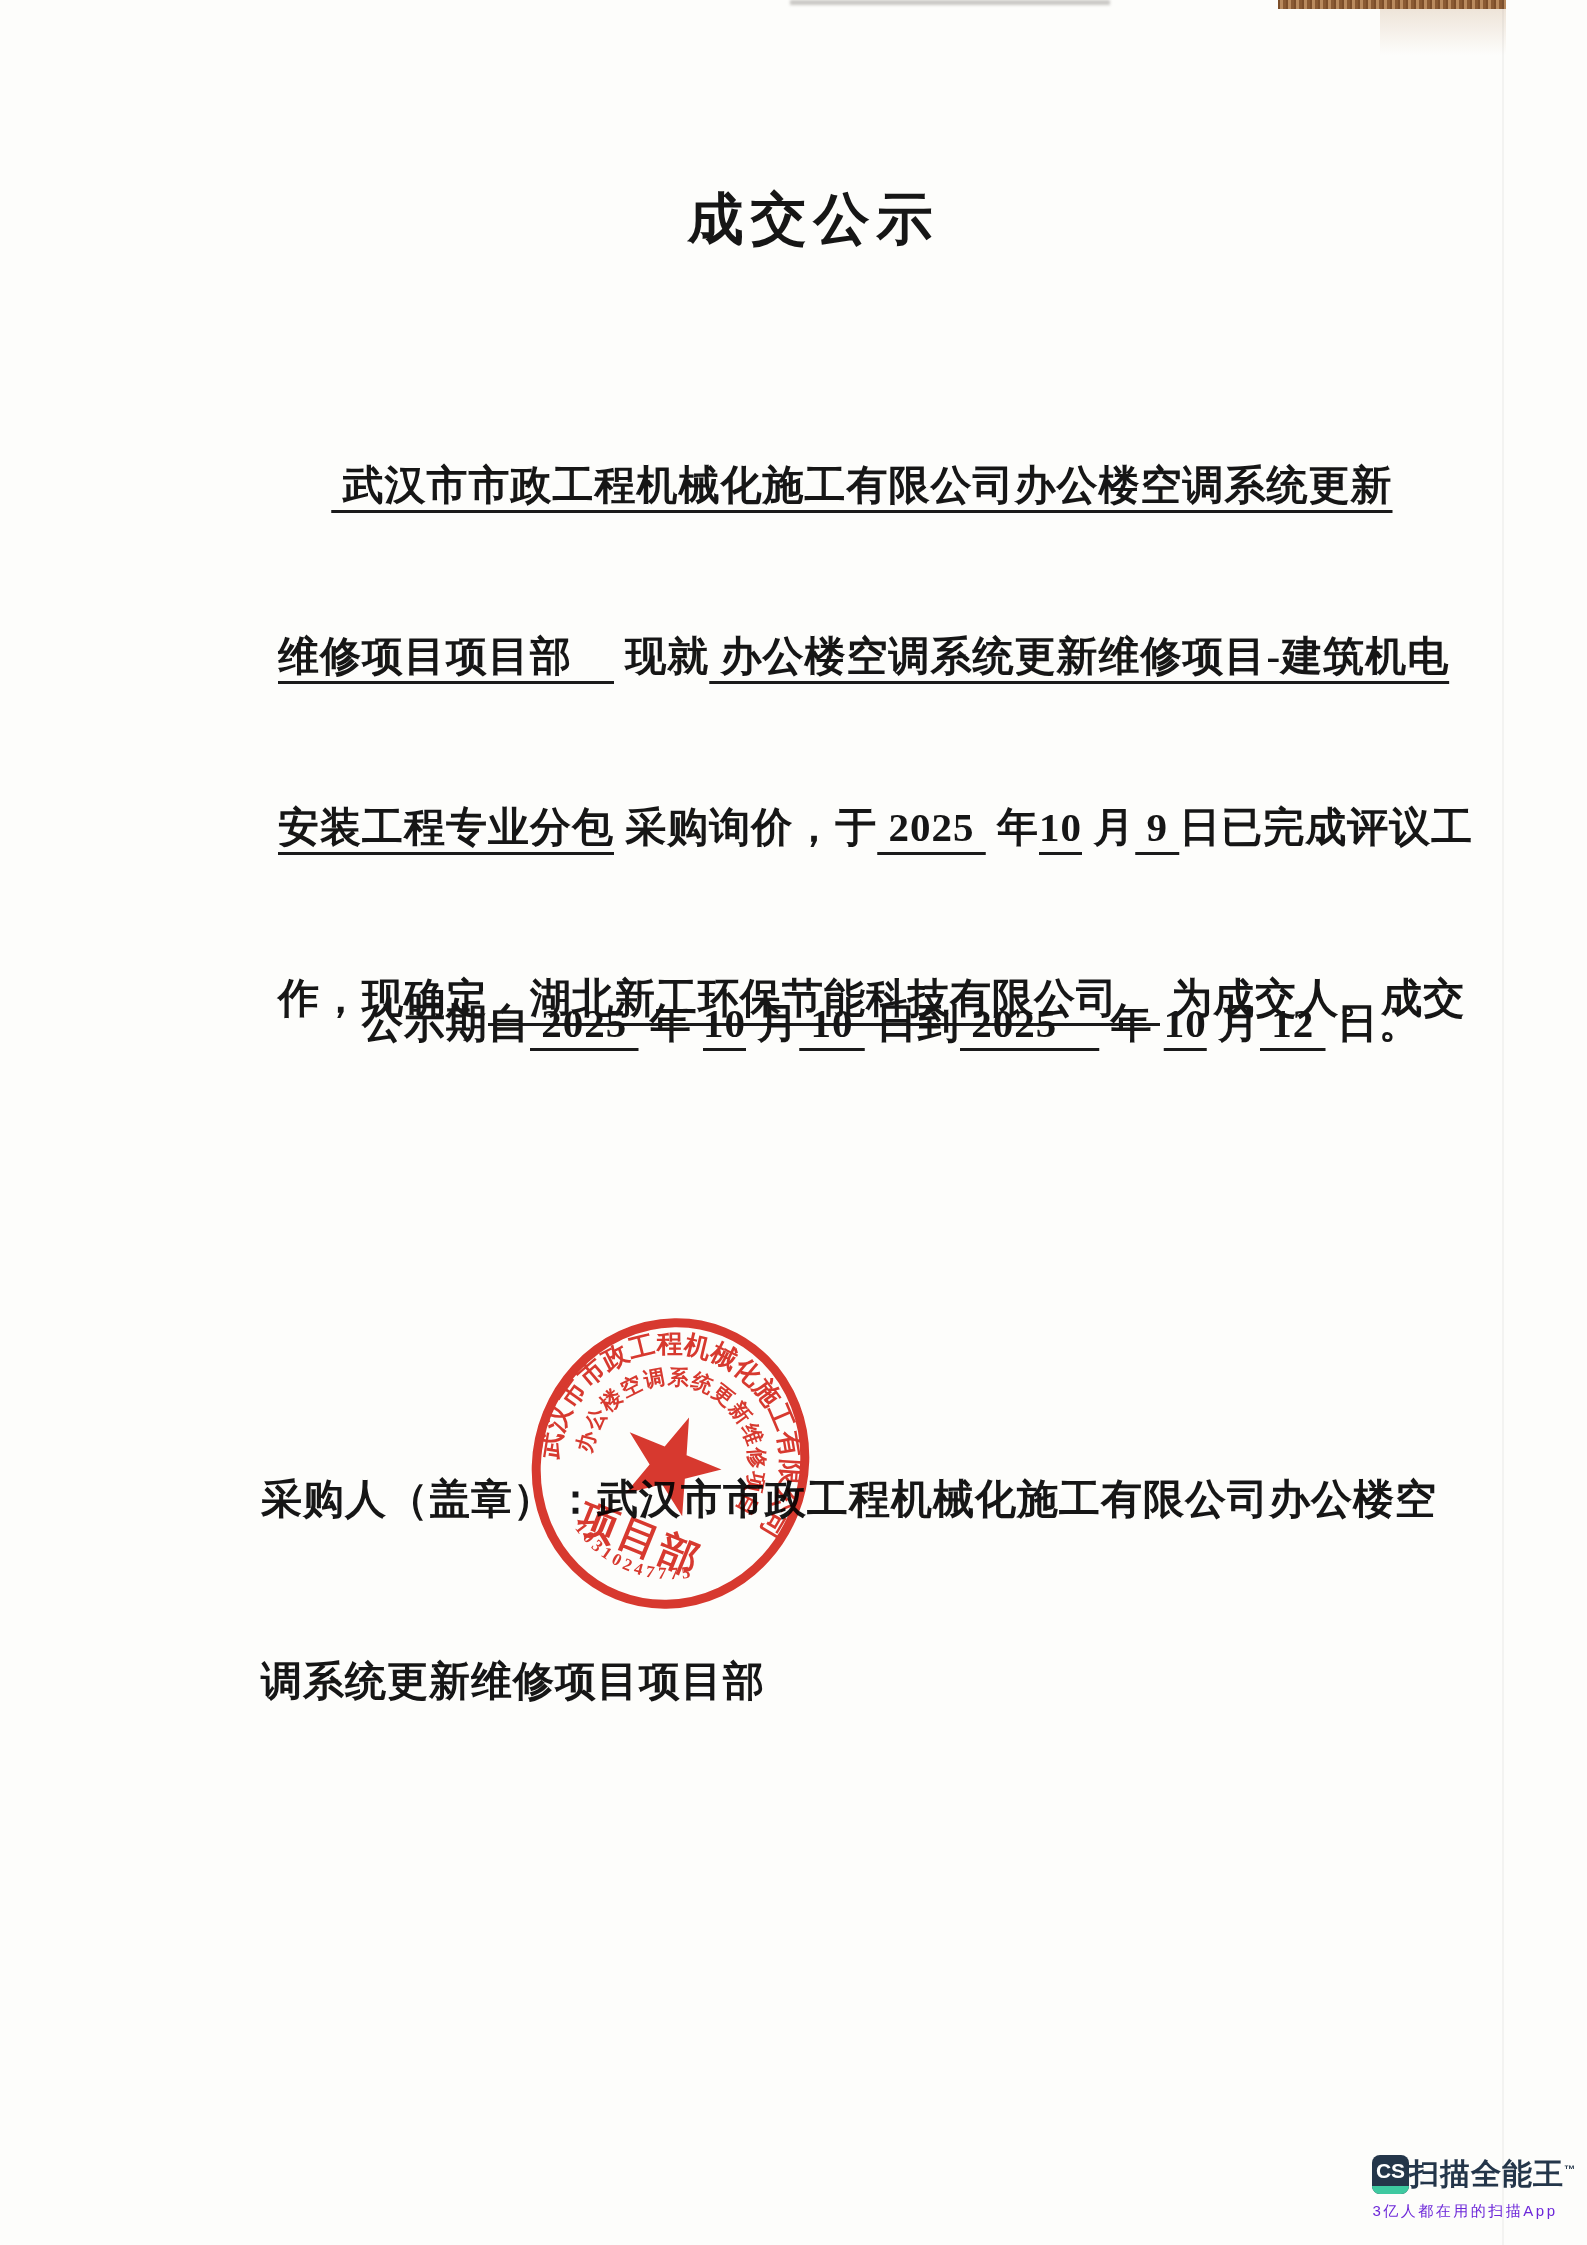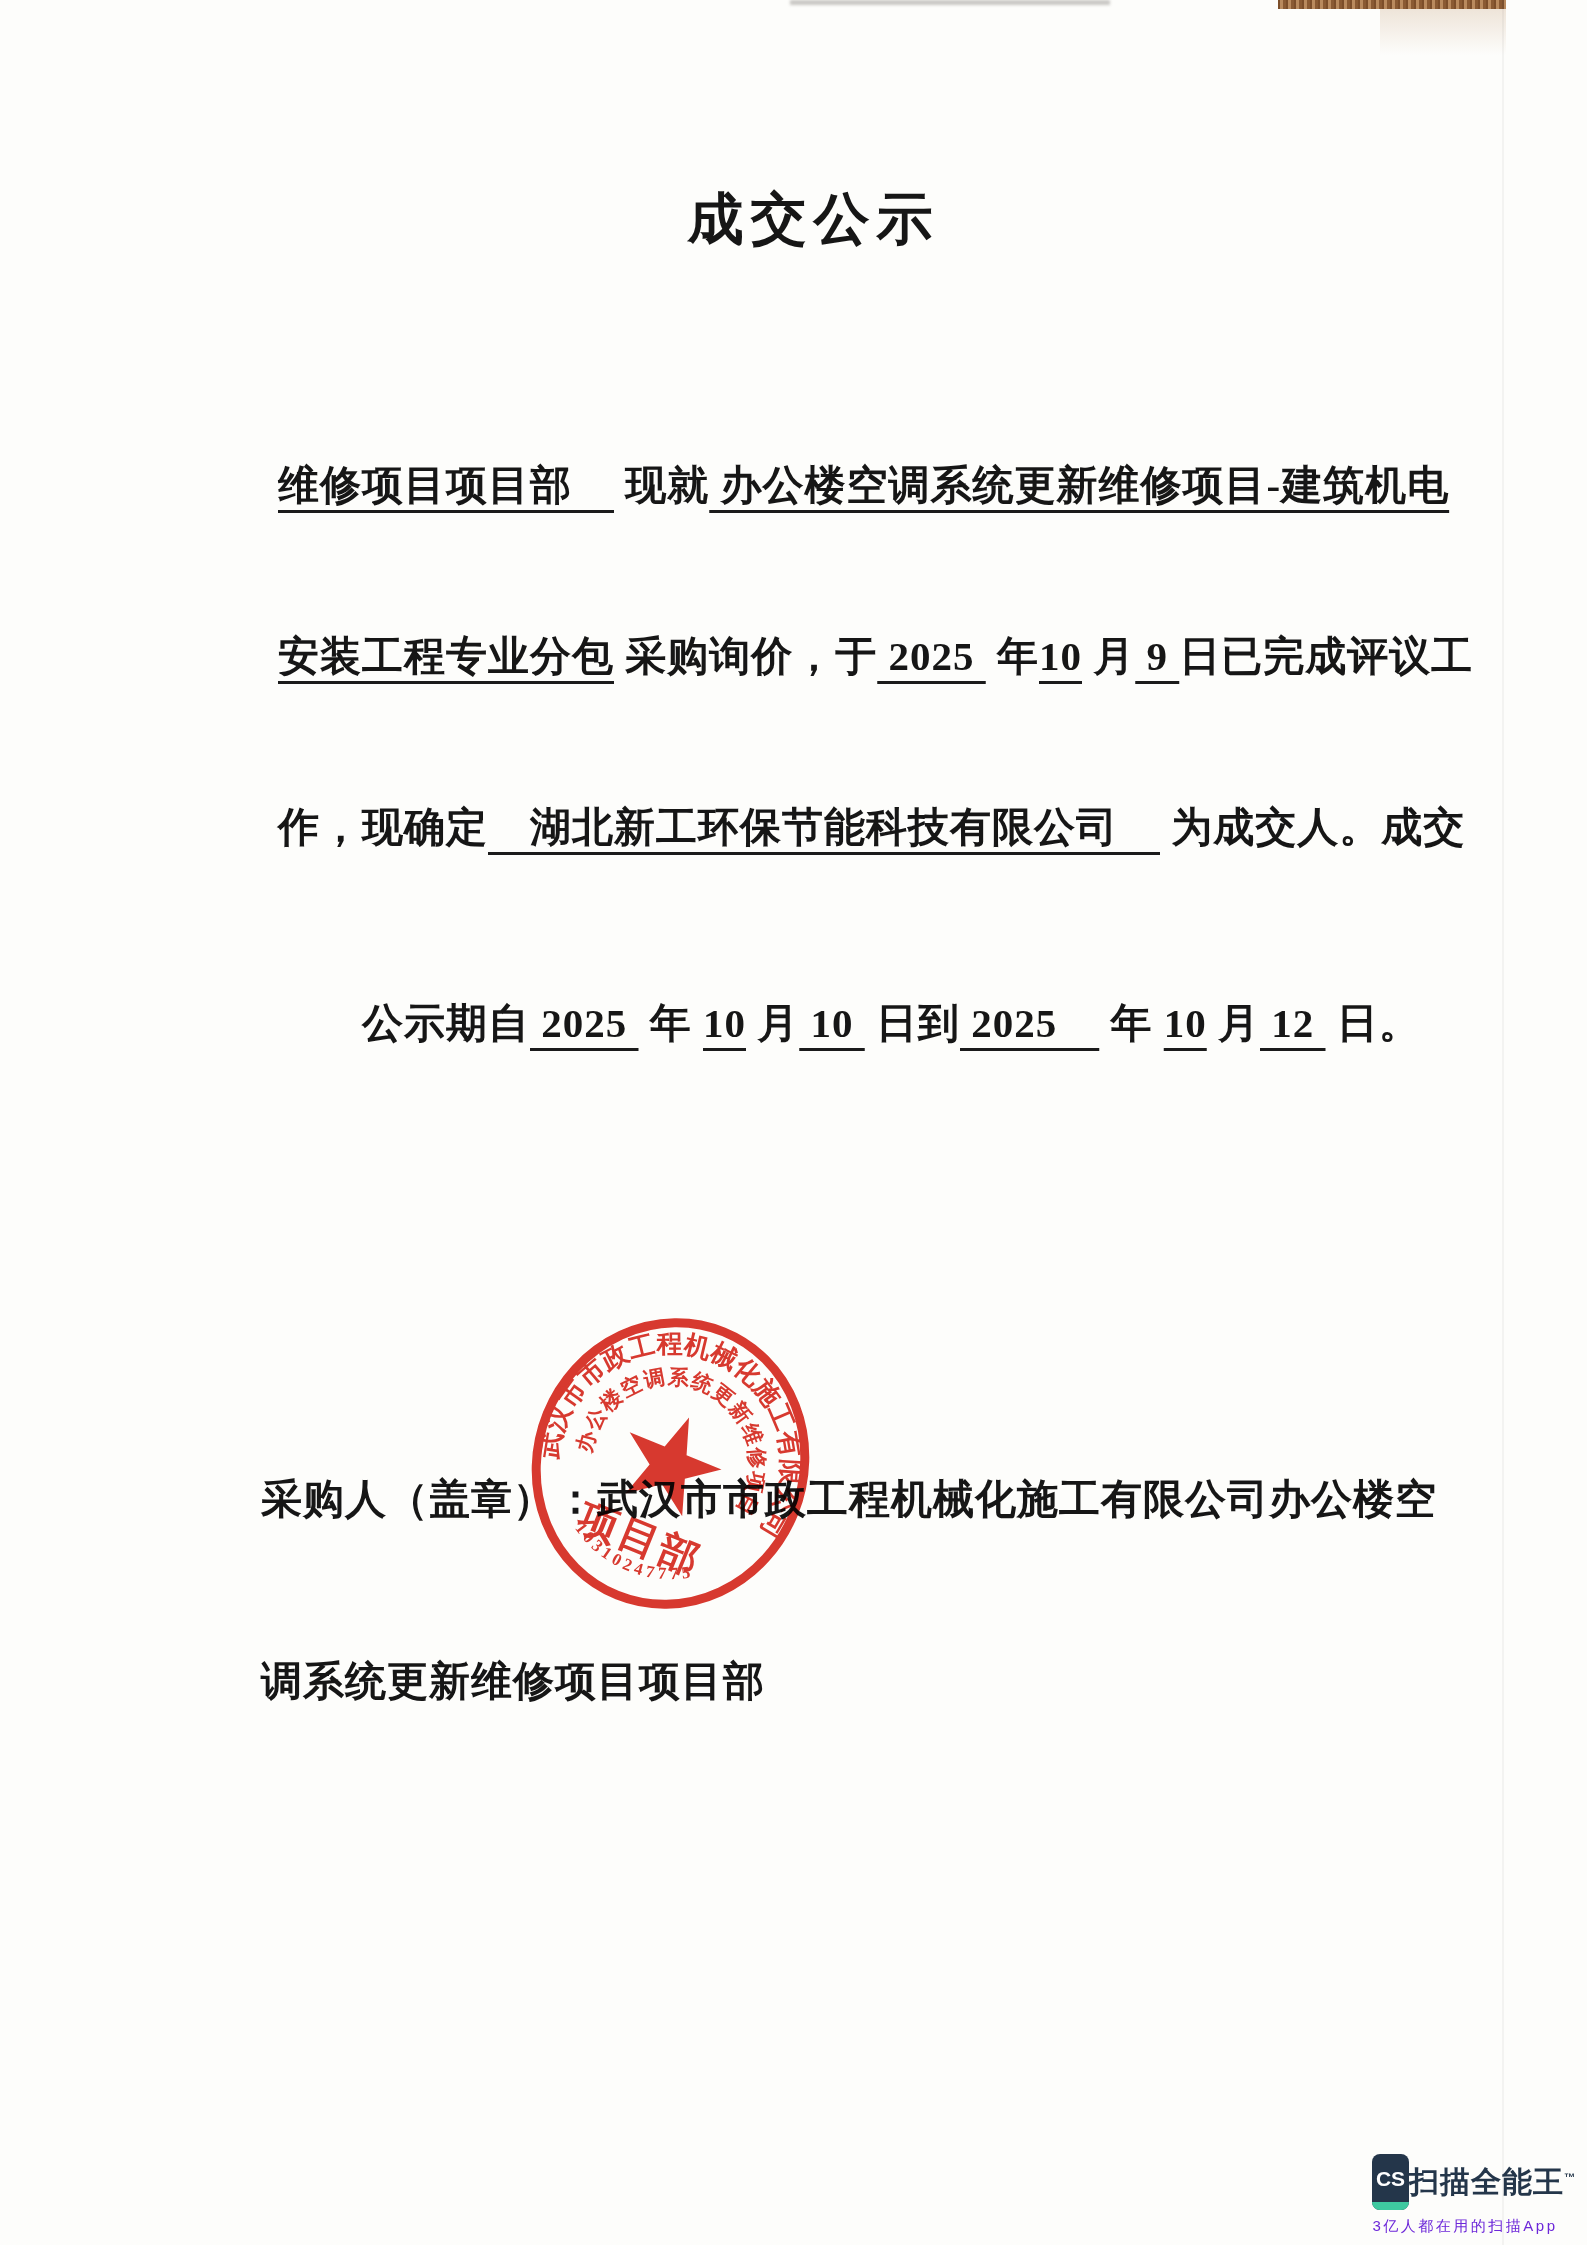--- a/index.html
+++ b/index.html
@@ -43,21 +43,21 @@
   
   .stamp{
     position:absolute;left:518px;top:1306px;width:305px;height:315px;
     transform:rotate(22deg);mix-blend-mode:multiply;opacity:.92;
   }
   .stamp svg{display:block;width:100%;height:100%;}
 
   
   .wm{position:absolute;left:1372px;top:2154px;width:186px;}
   .wm-row{display:flex;align-items:center;}
-  .wm-icon{width:37px;height:56px;border-radius:8px;background:#24364a;
+  .wm-icon{width:37px;height:39px;border-radius:8px;background:#24364a;
     display:flex;flex-direction:column;overflow:hidden;flex:none;}
   .wm-icon .cs{flex:1;color:#ffffff;font-family:"Liberation Sans",sans-serif;
     font-weight:bold;font-size:21px;display:flex;align-items:center;justify-content:center;
     padding-top:1px;}
   .wm-icon .bar{height:8px;background:#3ec9a0;}
   .wm-name{font-family:"Liberation Sans",sans-serif;font-weight:bold;
     font-size:30px;color:#24364a;letter-spacing:1px;white-space:nowrap;}
   .wm-tm{font-size:11px;vertical-align:top;line-height:30px;}
   .wm-tagline{margin-top:7px;font-family:"Liberation Sans",sans-serif;
     font-size:15px;color:#6d28d9;letter-spacing:2.5px;white-space:nowrap;text-align:center;}
@@ -68,20 +68,21 @@
 <div id="page">
 
   <div class="smudge-top"></div>
   <div class="strip-brown"></div>
   <div class="strip-fade"></div>
   <div class="edge-line"></div>
 
   <div class="title">成交公示</div>
 
   <div id="para1" class="textblock">
+    <div class="line"><span class="seg">　 </span><span class="seg u"> 武汉市市政工程机械化施工有限公司办公楼空调系统更新</span></div>
     <div class="line"><span class="seg u">维修项目项目部　</span><span class="seg"> 现就</span><span class="seg u"> 办公楼空调系统更新维修项目-建筑机电</span></div>
     <div class="line"><span class="seg u">安装工程专业分包</span><span class="seg"> 采购询价，于</span><span class="seg u"> 2025 </span><span class="seg"> 年</span><span class="seg u">10</span><span class="seg"> 月</span><span class="seg u"> 9 </span><span class="seg">日已完成评议工</span></div>
     <div class="line"><span class="seg">作，现确定</span><span class="seg u">　湖北新工环保节能科技有限公司　</span><span class="seg"> 为成交人。成交</span></div>
   </div>
 
   <div id="notice" class="textblock">
     <div class="line"><span class="seg">　　</span><span class="seg">公示期自</span><span class="seg u"> 2025 </span><span class="seg"> 年 </span><span class="seg u">10</span><span class="seg"> 月</span><span class="seg u"> 10 </span><span class="seg"> 日到</span><span class="seg u"> 2025　</span><span class="seg"> 年 </span><span class="seg u">10</span><span class="seg"> 月</span><span class="seg u"> 12 </span><span class="seg"> 日。</span></div>
   </div>
 
   <div id="signature" class="textblock">

